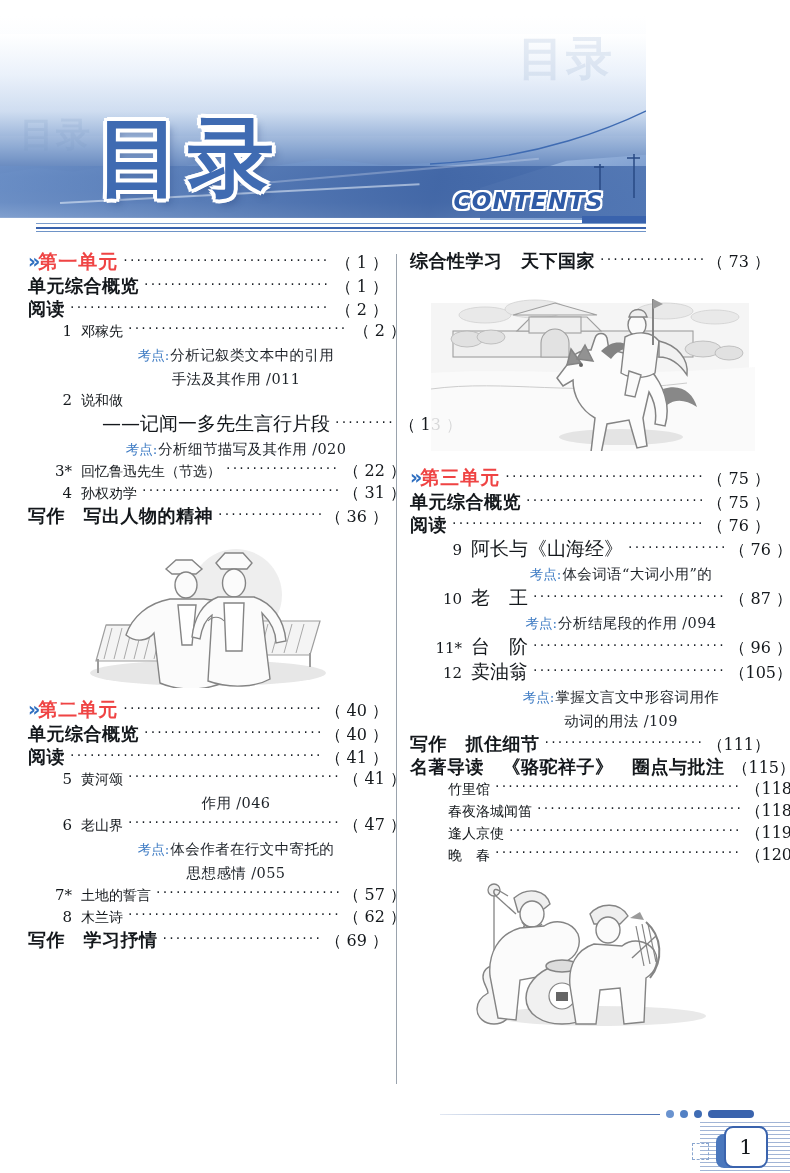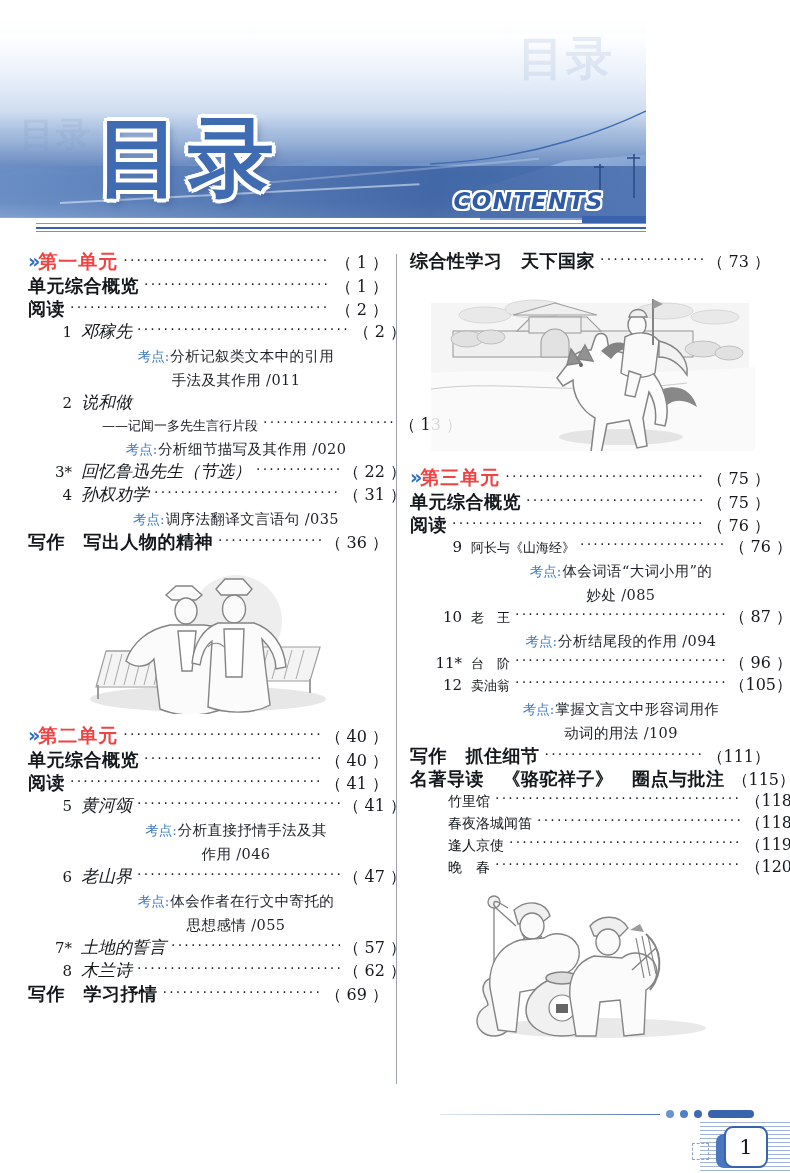--- a/index.html
+++ b/index.html
@@ -145,21 +145,21 @@
   }
   .num {
     flex: 0 0 auto;
     font-family: "DejaVu Serif", "Liberation Serif", serif;
     font-size: 15px;
     color: #14181c;
     text-align: right;
   }
   .label {
     flex: 0 0 auto;
-    font-size: 13px;
+    font-size: 19px;
     color: #14181c;
     font-family: "DejaVu Sans", "Liberation Sans", sans-serif;
   }
   .dots {
     flex: 1 1 auto;
     overflow: hidden;
     margin: 0 3px 0 5px;
     position: relative;
     top: -3px;
     color: #1a1f25;
@@ -188,21 +188,21 @@
     font-weight: bold;
     font-size: 19px;
     margin-right: 1px;
     letter-spacing: -3px;
   }
   .strong .label { font-weight: bold; font-size: 18px; letter-spacing: 0.5px; }
   .strong { margin-bottom: 5px; }
 
   .entry { padding-left: 18px; }
   .entry .num { min-width: 26px; margin-right: 9px; }
-  .entry .label { font-size: 17px; font-style: italic; }
+  .entry .label { font-size: 14px; }
 
   .entry-wide { padding-left: 22px; }
   .entry-wide .num { min-width: 30px; margin-right: 9px; }
 
   .cont-line { padding-left: 74px; }
 
   
   .note {
     font-family: "DejaVu Serif", "Liberation Serif", serif;
     font-size: 14.5px;
@@ -379,21 +379,20 @@
       <span class="label">回忆鲁迅先生（节选）</span>
       <span class="dots">······································································</span>
       <span class="page">（ 22 ）</span>
     </div>
     <div class="row entry">
       <span class="num">4</span>
       <span class="label">孙权劝学</span>
       <span class="dots">······································································</span>
       <span class="page">（ 31 ）</span>
     </div>
-    <div class="note"><span class="kd">考点:</span><span>调序法翻译文言语句 /035</span></div>
     <div class="row strong">
       <span class="label">写作　写出人物的精神</span>
       <span class="dots">······································································</span>
       <span class="page">（ 36 ）</span>
     </div>
     <div style="filter: grayscale(1); opacity: 0.85; height: 160px; margin: 2px 0px 10px; display: flex; justify-content: center; align-items: center;">
       <svg width="300" height="155" viewBox="0 0 300 155">
         <ellipse cx="150" cy="140" rx="118" ry="13" fill="#e3e3e3"></ellipse>
         <circle cx="178" cy="62" r="46" fill="#ececec"></circle>
 
@@ -450,21 +449,20 @@
       <span class="label">阅读</span>
       <span class="dots">······································································</span>
       <span class="page">（ 41 ）</span>
     </div>
     <div class="row entry">
       <span class="num">5</span>
       <span class="label">黄河颂</span>
       <span class="dots">······································································</span>
       <span class="page">（ 41 ）</span>
     </div>
-    <div class="note"><span class="kd">考点:</span><span>分析直接抒情手法及其</span></div>
     <div class="note"><span>作用 /046</span></div>
     <div class="row entry">
       <span class="num">6</span>
       <span class="label">老山界</span>
       <span class="dots">······································································</span>
       <span class="page">（ 47 ）</span>
     </div>
     <div class="note"><span class="kd">考点:</span><span>体会作者在行文中寄托的</span></div>
     <div class="note"><span>思想感情 /055</span></div>
     <div class="row entry">
@@ -558,21 +556,20 @@
       <span class="dots">······································································</span>
       <span class="page">（ 76 ）</span>
     </div>
     <div class="row entry-wide">
       <span class="num">9</span>
       <span class="label">阿长与《山海经》</span>
       <span class="dots">······································································</span>
       <span class="page">（ 76 ）</span>
     </div>
     <div class="note r"><span class="kd">考点:</span><span>体会词语“大词小用”的</span></div>
-    <div class="note r"><span>妙处 /085</span></div>
     <div class="row entry-wide">
       <span class="num">10</span>
       <span class="label">老　王</span>
       <span class="dots">······································································</span>
       <span class="page">（ 87 ）</span>
     </div>
     <div class="note r"><span class="kd">考点:</span><span>分析结尾段的作用 /094</span></div>
     <div class="row entry-wide">
       <span class="num">11*</span>
       <span class="label">台　阶</span>

